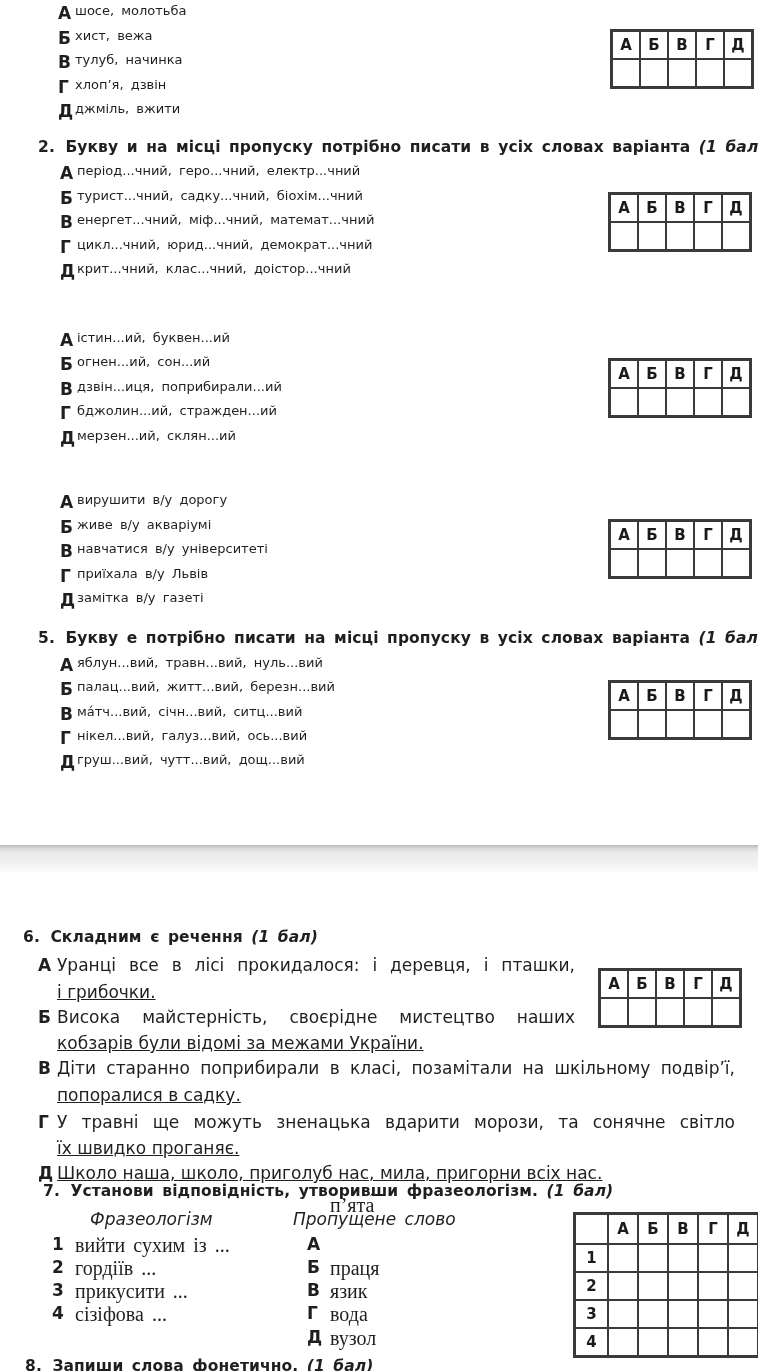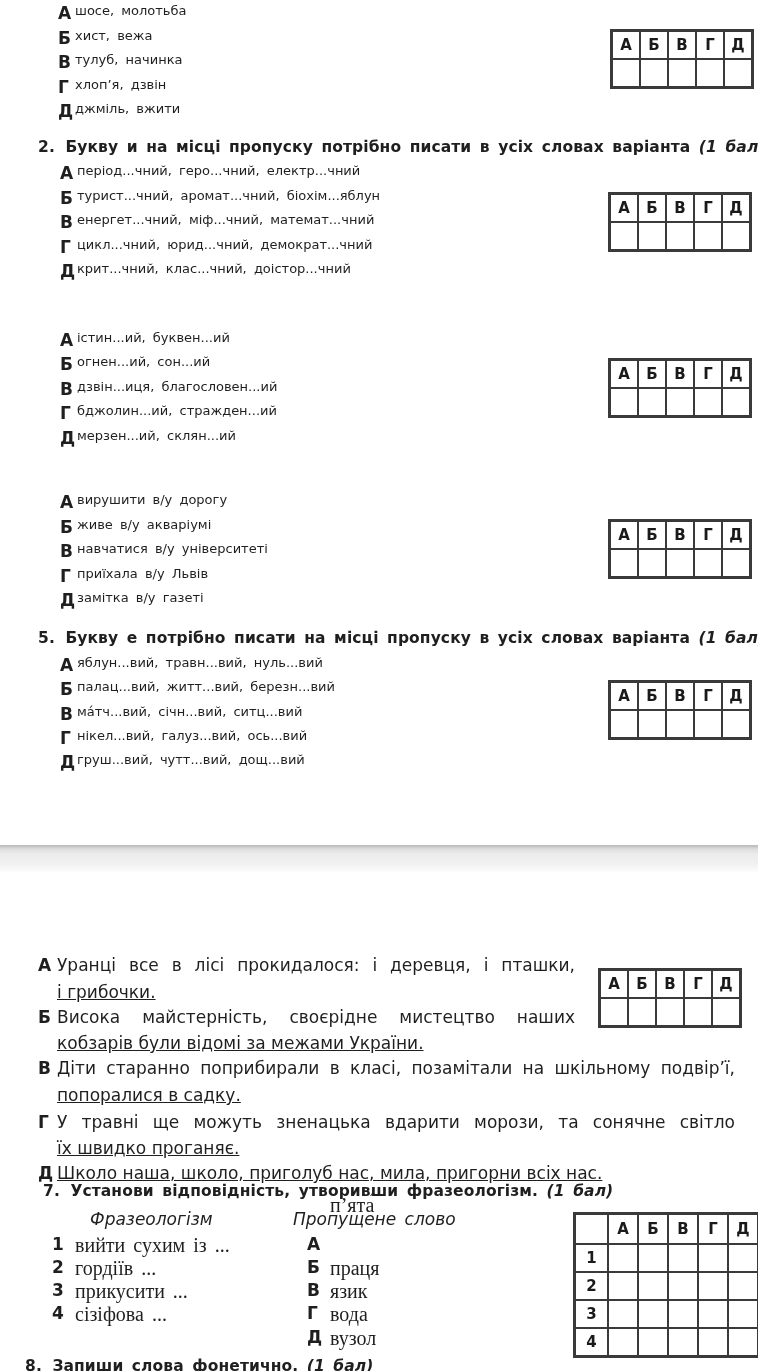--- a/index.html
+++ b/index.html
@@ -85,21 +85,21 @@
     <span>и</span>
     <span>на місці пропуску потрібно писати в усіх словах варіанта</span>
     <span class="score">(1 бал)</span>
   </div>
   <div class="abs opt" style="left:60px;top:163px">
       <span class="opt-letter">А</span>
       <span class="opt-text">період...чний, геро...чний, електр...чний</span>
     </div>
   <div class="abs opt" style="left:60px;top:188px">
       <span class="opt-letter">Б</span>
-      <span class="opt-text">турист...чний, аромат...чний, біохім...яблун</span>
+      <span class="opt-text">турист...чний, садку...чний, біохім...чний</span>
     </div>
   <div class="abs opt" style="left:60px;top:212px">
       <span class="opt-letter">В</span>
       <span class="opt-text">енергет...чний, міф...чний, математ...чний</span>
     </div>
   <div class="abs opt" style="left:60px;top:237px">
       <span class="opt-letter">Г</span>
       <span class="opt-text">цикл...чний, юрид...чний, демократ...чний</span>
     </div>
   <div class="abs opt" style="left:60px;top:261px">
@@ -123,21 +123,21 @@
   <div class="abs opt" style="left:60px;top:330px">
       <span class="opt-letter">А</span>
       <span class="opt-text">істин...ий, буквен...ий</span>
     </div>
   <div class="abs opt" style="left:60px;top:354px">
       <span class="opt-letter">Б</span>
       <span class="opt-text">огнен...ий, сон...ий</span>
     </div>
   <div class="abs opt" style="left:60px;top:379px">
       <span class="opt-letter">В</span>
-      <span class="opt-text">дзвін...иця, благословен...ий</span>
+      <span class="opt-text">дзвін...иця, поприбирали...ий</span>
     </div>
   <div class="abs opt" style="left:60px;top:403px">
       <span class="opt-letter">Г</span>
       <span class="opt-text">бджолин...ий, стражден...ий</span>
     </div>
   <div class="abs opt" style="left:60px;top:428px">
       <span class="opt-letter">Д</span>
       <span class="opt-text">мерзен...ий, склян...ий</span>
     </div>
 
@@ -224,20 +224,25 @@
     <div class="cell">Д</div>
     <div class="cell"></div>
       <div class="cell"></div>
       <div class="cell"></div>
       <div class="cell"></div>
       <div class="cell"></div>
   </div>
 
   <div id="separator" style="top:845px"></div>
 
+  <div class="abs qhead" style="left:23px;top:928px">
+    <span class="num">6.</span>
+    <span>Складним є речення</span>
+    <span class="score">(1 бал)</span>
+  </div>
 
   <span class="abs opt-letter" style="left:38px;top:955px">А</span>
   <div class="abs jline" style="left:57px;top:955px;width:518px">Уранці все в лісі прокидалося: і деревця, і пташки,</div>
   <div class="abs pline" style="left:57px;top:982px">і грибочки.</div>
 
   <span class="abs opt-letter" style="left:38px;top:1007px">Б</span>
   <div class="abs pline" style="left:57px;top:1033px">кобзарів були відомі за межами України.</div>
   <div class="abs jline" style="left:57px;top:1007px;width:518px">Висока майстерність, своєрідне мистецтво наших</div>
 
   <span class="abs opt-letter" style="left:38px;top:1058px">В</span>

